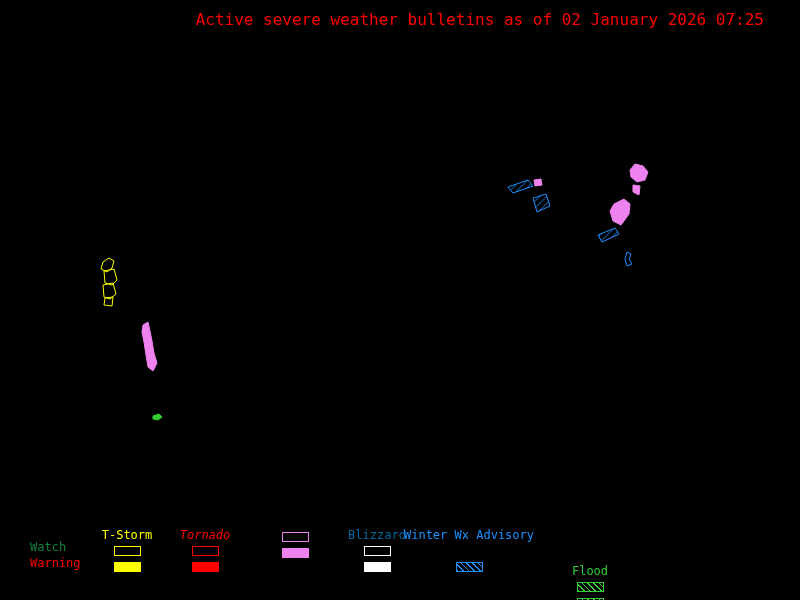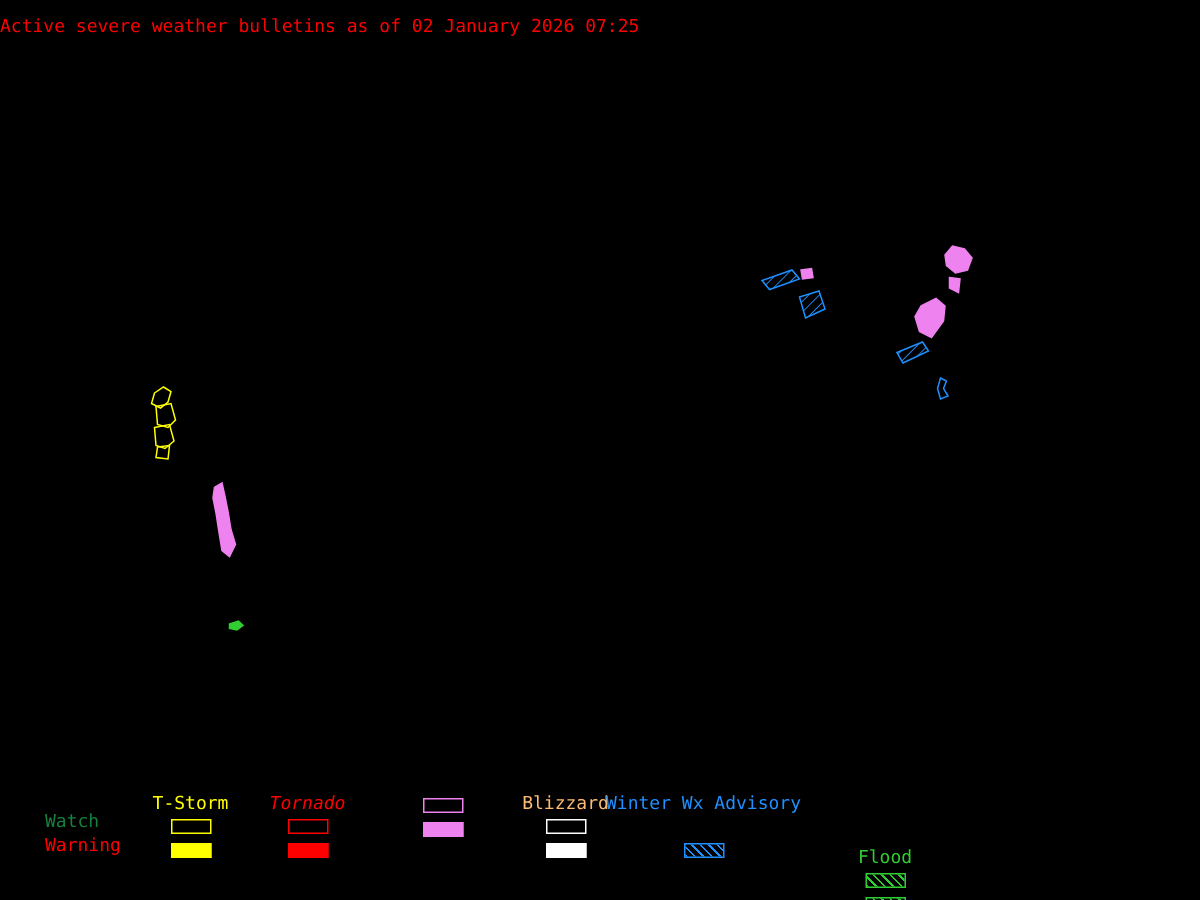--- a/index.html
+++ b/index.html
@@ -15,22 +15,22 @@
     position: relative;
     width: 800px;
     height: 600px;
     background: #000000;
   }
   #page-title {
     position: absolute;
     top: 10px;
     left: 0;
     width: 764px;
-    text-align: left;
-    font-size: 12px;
+    text-align: right;
+    font-size: 16px;
     letter-spacing: 0px;
     white-space: pre;
   }
   #map-svg {
     position: absolute;
     top: 0;
     left: 0;
   }
   .legend-rowlabel {
     position: absolute;
@@ -121,21 +121,21 @@
       </div>
       <div class="legend-col" style="left: 220px;">
         <div class="swatch-row">
           <div class="swatch" style="border: 1px solid rgb(238, 130, 238);"></div>
         </div>
         <div class="swatch-row">
           <div class="swatch" style="border: 1px solid rgb(238, 130, 238); background: rgb(238, 130, 238);"></div>
         </div>
       </div>
       <div class="legend-col" style="left: 302px;">
-        <div class="legend-header" style="color: #fdba74;">Blizzard</div>
+        <div class="legend-header" style="color: #0369a1;">Blizzard</div>
         <div class="swatch-row">
           <div class="swatch" style="border: 1px solid rgb(255, 255, 255);"></div>
         </div>
         <div class="swatch-row">
           <div class="swatch" style="border: 1px solid rgb(255, 255, 255); background: rgb(255, 255, 255);"></div>
         </div>
       </div>
       <div class="legend-col" style="left: 394px;">
         <div class="legend-header" style="color: rgb(30, 144, 255);">Winter Wx Advisory</div>
         <div class="swatch-row">

